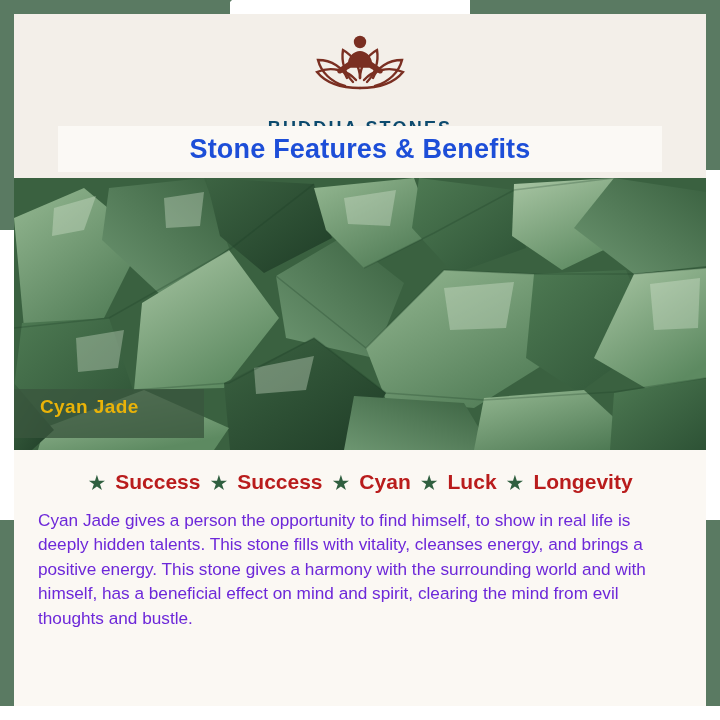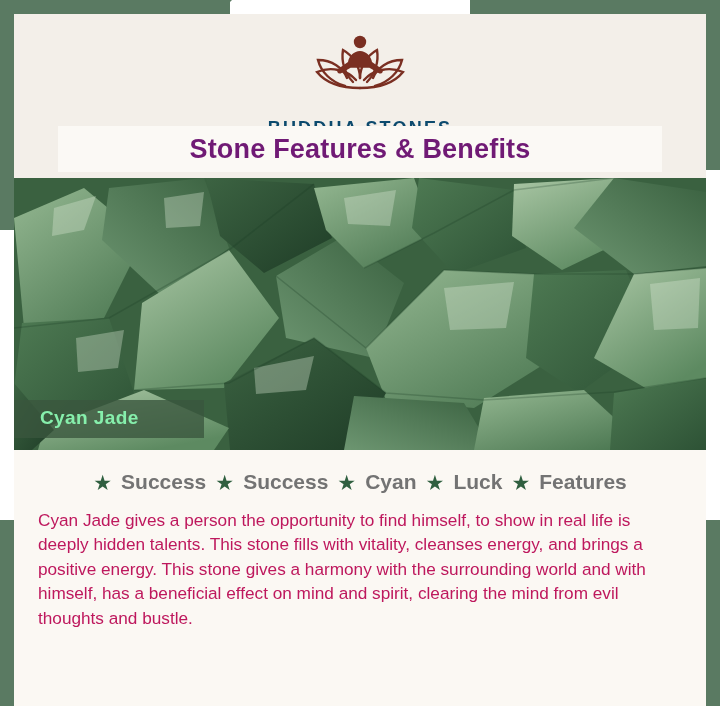--- a/index.html
+++ b/index.html
@@ -107,40 +107,40 @@
     bottom: 6px;
     height: 46px;
     background: #fbf9f5;
     display: flex;
     align-items: center;
     justify-content: center;
   }
   .title-band .title {
     font-size: 27px;
     font-weight: 700;
-    color: #701a75;
+    color: #1d4ed8;
     letter-spacing: 0.2px;
   }
 
   
   .photo {
     position: relative;
     height: 272px;
     overflow: hidden;
     background: #2e5138;
   }
   .photo svg { display: block; width: 100%; height: 100%; }
   .caption {
     position: absolute;
     left: 0;
     bottom: 12px;
     min-width: 190px;
-    padding: 7px 22px 9px 26px;
+    padding: 7px 22px 20px 26px;
     background: rgba(58,86,62,0.78);
-    color: #86efac;
+    color: #eab308;
     font-size: 19px;
     font-weight: 600;
     letter-spacing: 0.4px;
   }
 
   
   .body {
     background: #fbf8f3;
     padding: 16px 18px 10px 18px;
     height: 256px;
@@ -151,28 +151,28 @@
     justify-content: center;
     gap: 9px;
     margin: 4px 0 14px 0;
   }
   .benefits .star {
     color: #2f5f3f;
     font-size: 21px;
     line-height: 1;
   }
   .benefits .word {
-    color: #737373;
+    color: #b91c1c;
     font-size: 21px;
     font-weight: 700;
   }
   .desc {
     font-size: 17.2px;
     line-height: 1.42;
-    color: #be185d;
+    color: #6d28d9;
     padding: 0 6px;
   }
 </style>
 </head>
 <body>
 
 <div class="page">
 
   <div class="frame-top-left"></div>
   <div class="frame-diag-left"></div>
@@ -276,21 +276,21 @@
       <div class="benefits">
         <span class="star">★</span>
         <span class="word">Success</span>
         <span class="star">★</span>
         <span class="word">Success</span>
         <span class="star">★</span>
         <span class="word">Cyan</span>
         <span class="star">★</span>
         <span class="word">Luck</span>
         <span class="star">★</span>
-        <span class="word">Features</span>
+        <span class="word">Longevity</span>
       </div>
 
       <p class="desc">Cyan Jade gives a person the opportunity to find himself, to show in real life is deeply hidden talents. This stone fills with vitality, cleanses energy, and brings a positive energy. This stone gives a harmony with the surrounding world and with himself, has a beneficial effect on mind and spirit, clearing the mind from evil thoughts and bustle.</p>
     </div>
 
   </div>
 
   <div class="frame-bottom"></div>
 </div>
 

